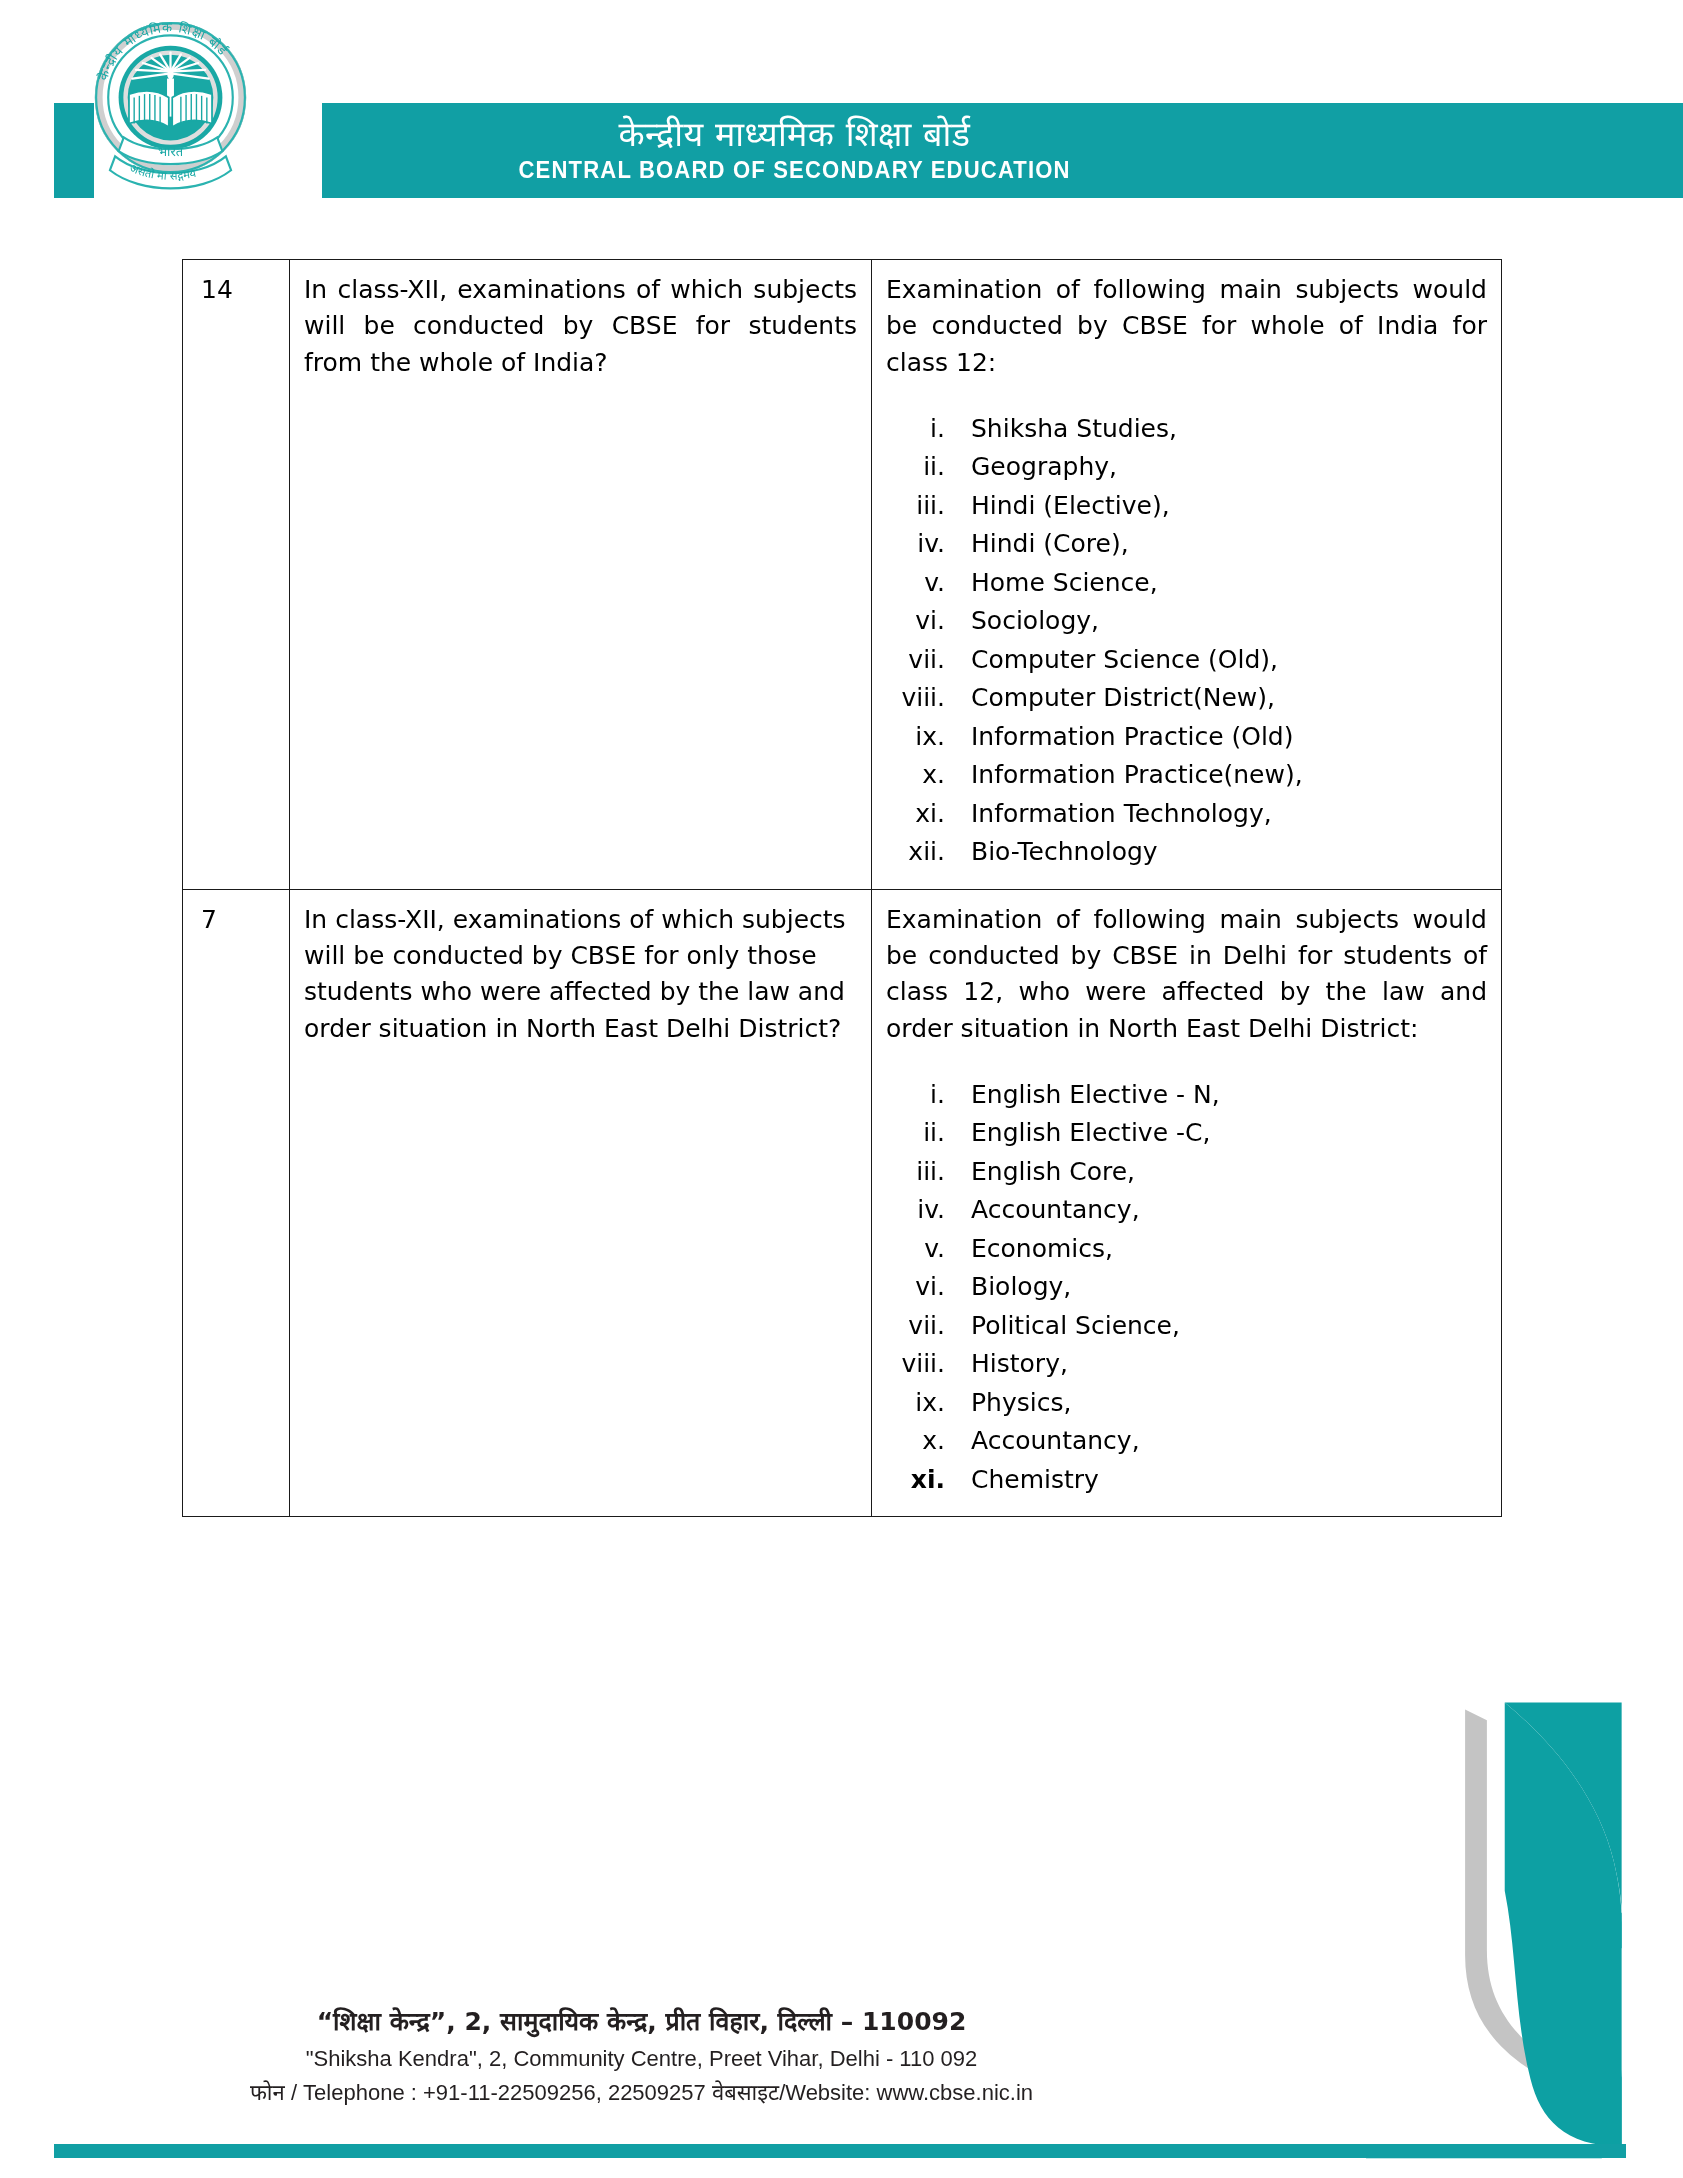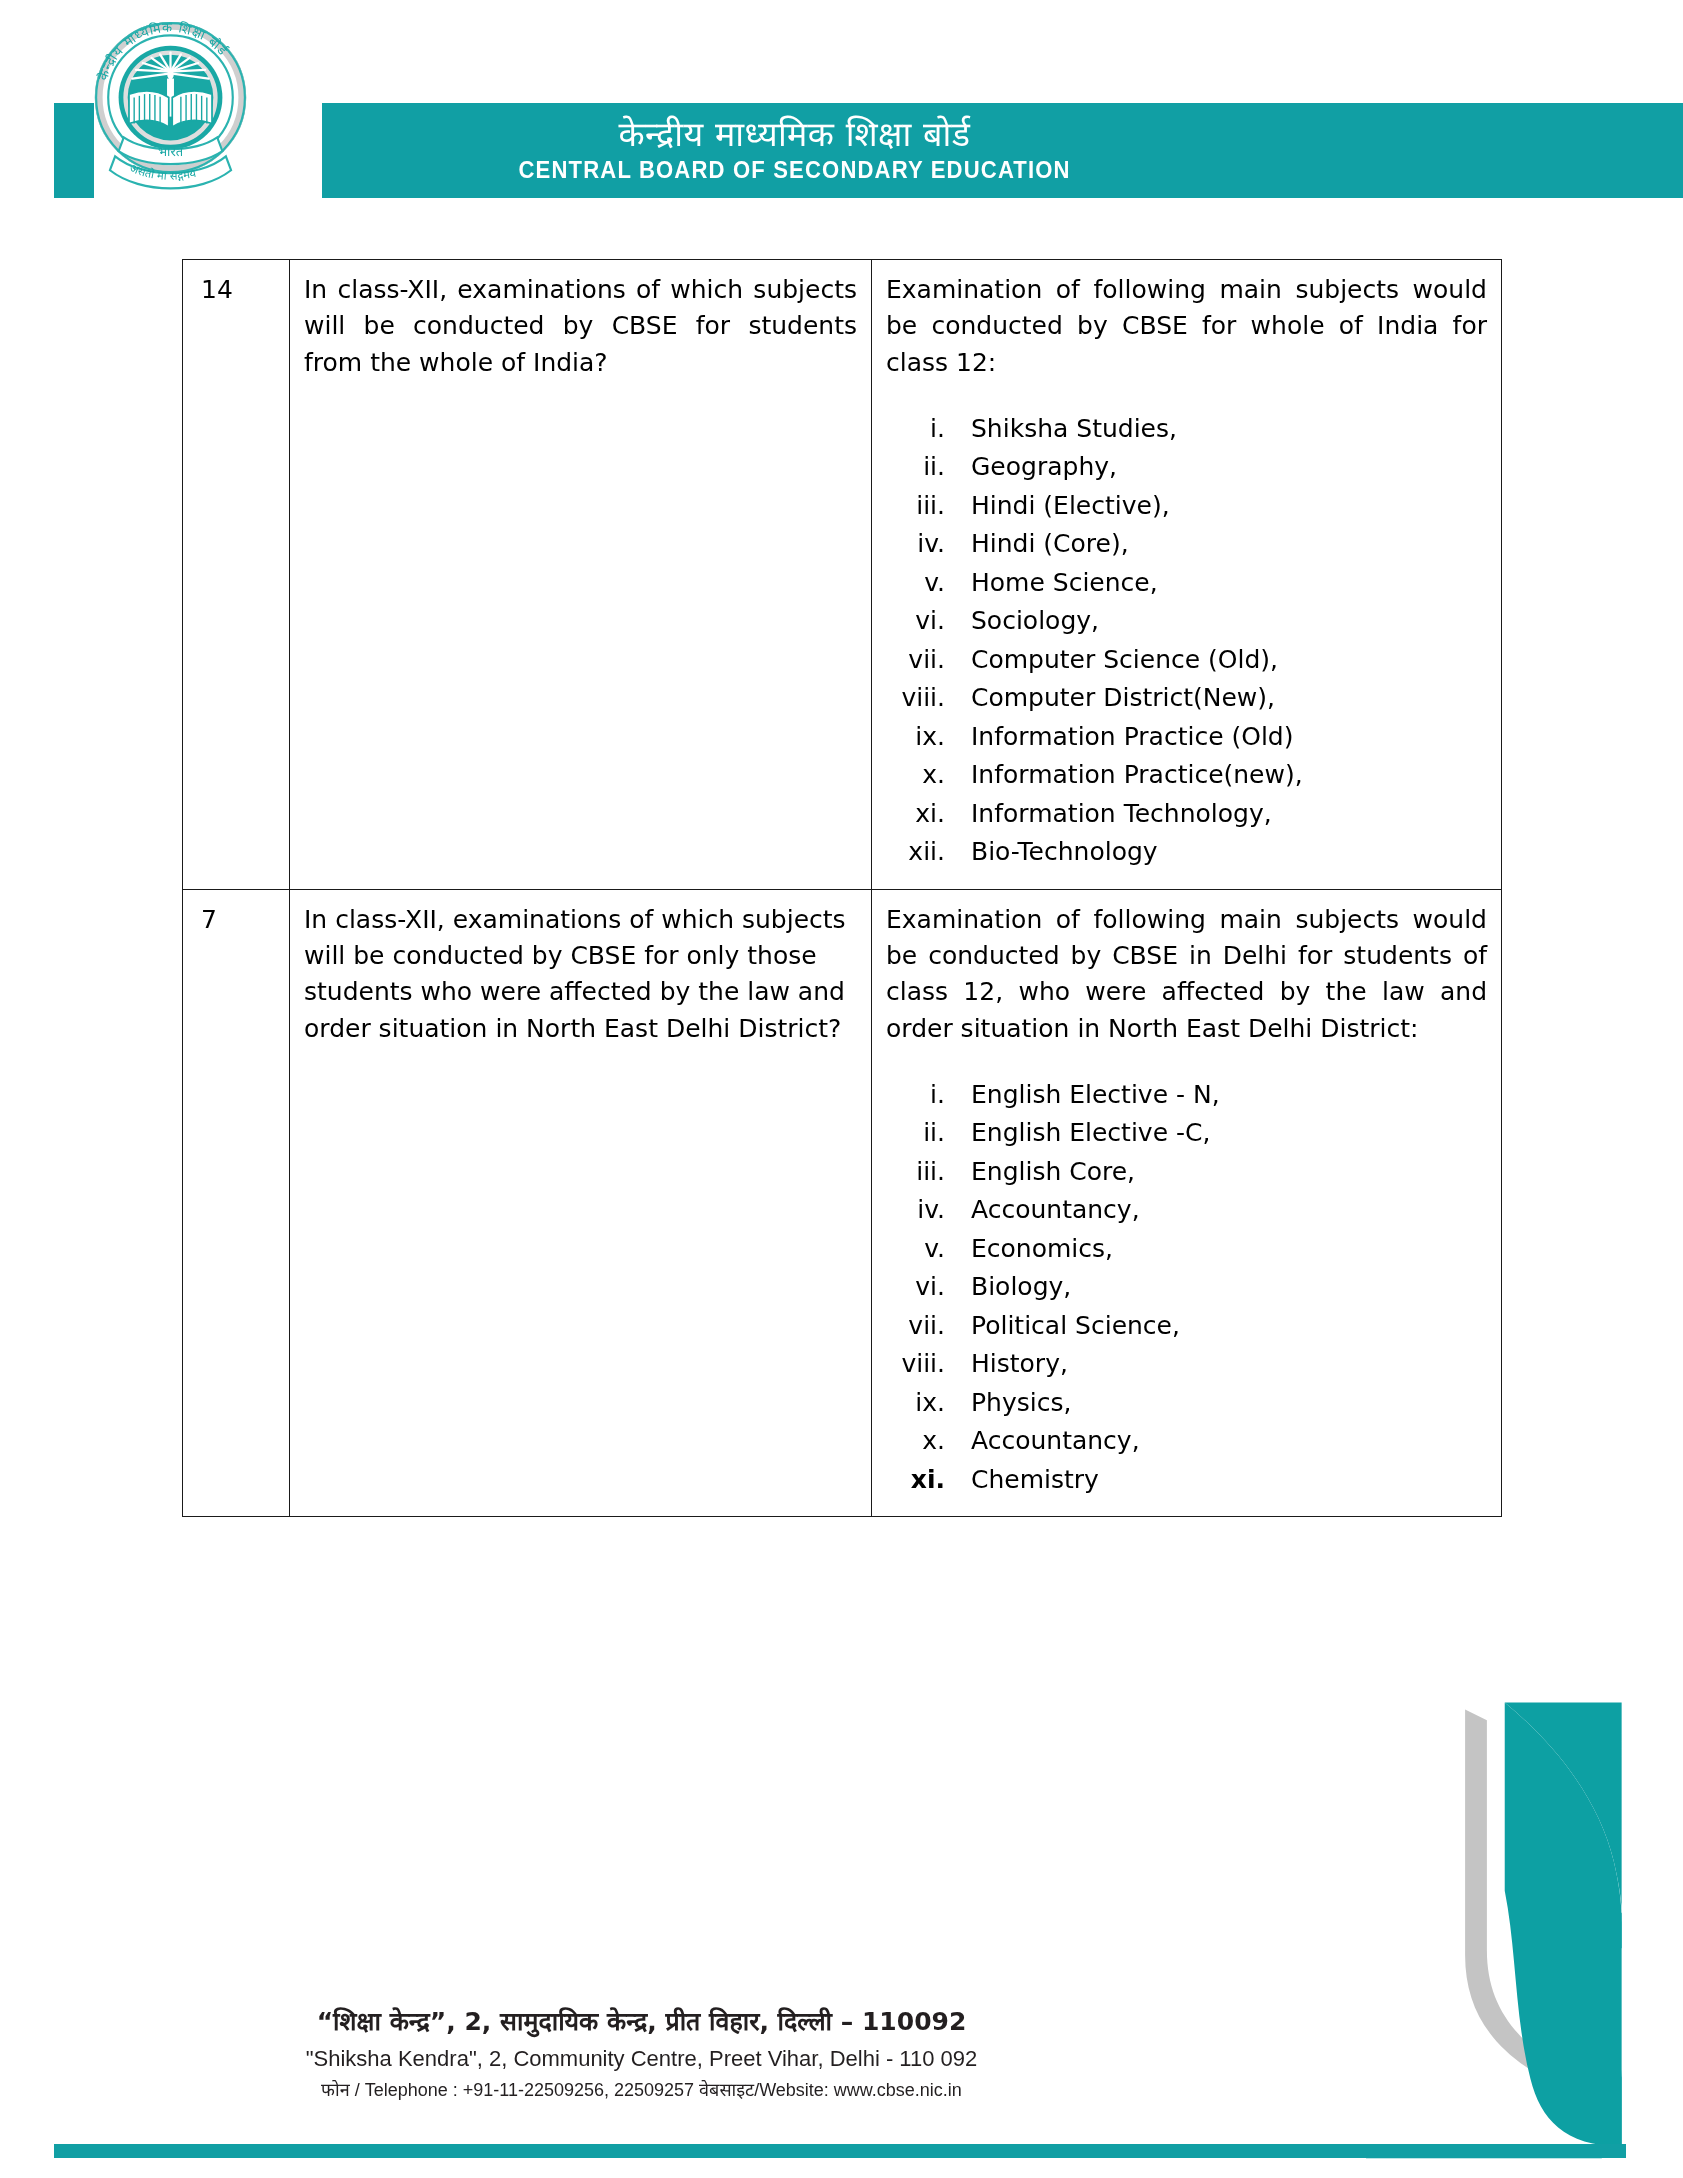--- a/index.html
+++ b/index.html
@@ -167,21 +167,21 @@
     font-weight: bold;
     line-height: 1.3;
   }
   .f2 {
     font-size: 22px;
     font-family: "Liberation Sans", sans-serif;
     line-height: 1.35;
     margin-top: 5px;
   }
   .f3 {
-    font-size: 18px;
+    font-size: 22px;
     font-family: "Liberation Sans", sans-serif;
     line-height: 1.35;
     margin-top: 5px;
   }
 </style>
 </head>
 <body>
 
 <div id="page">
 

